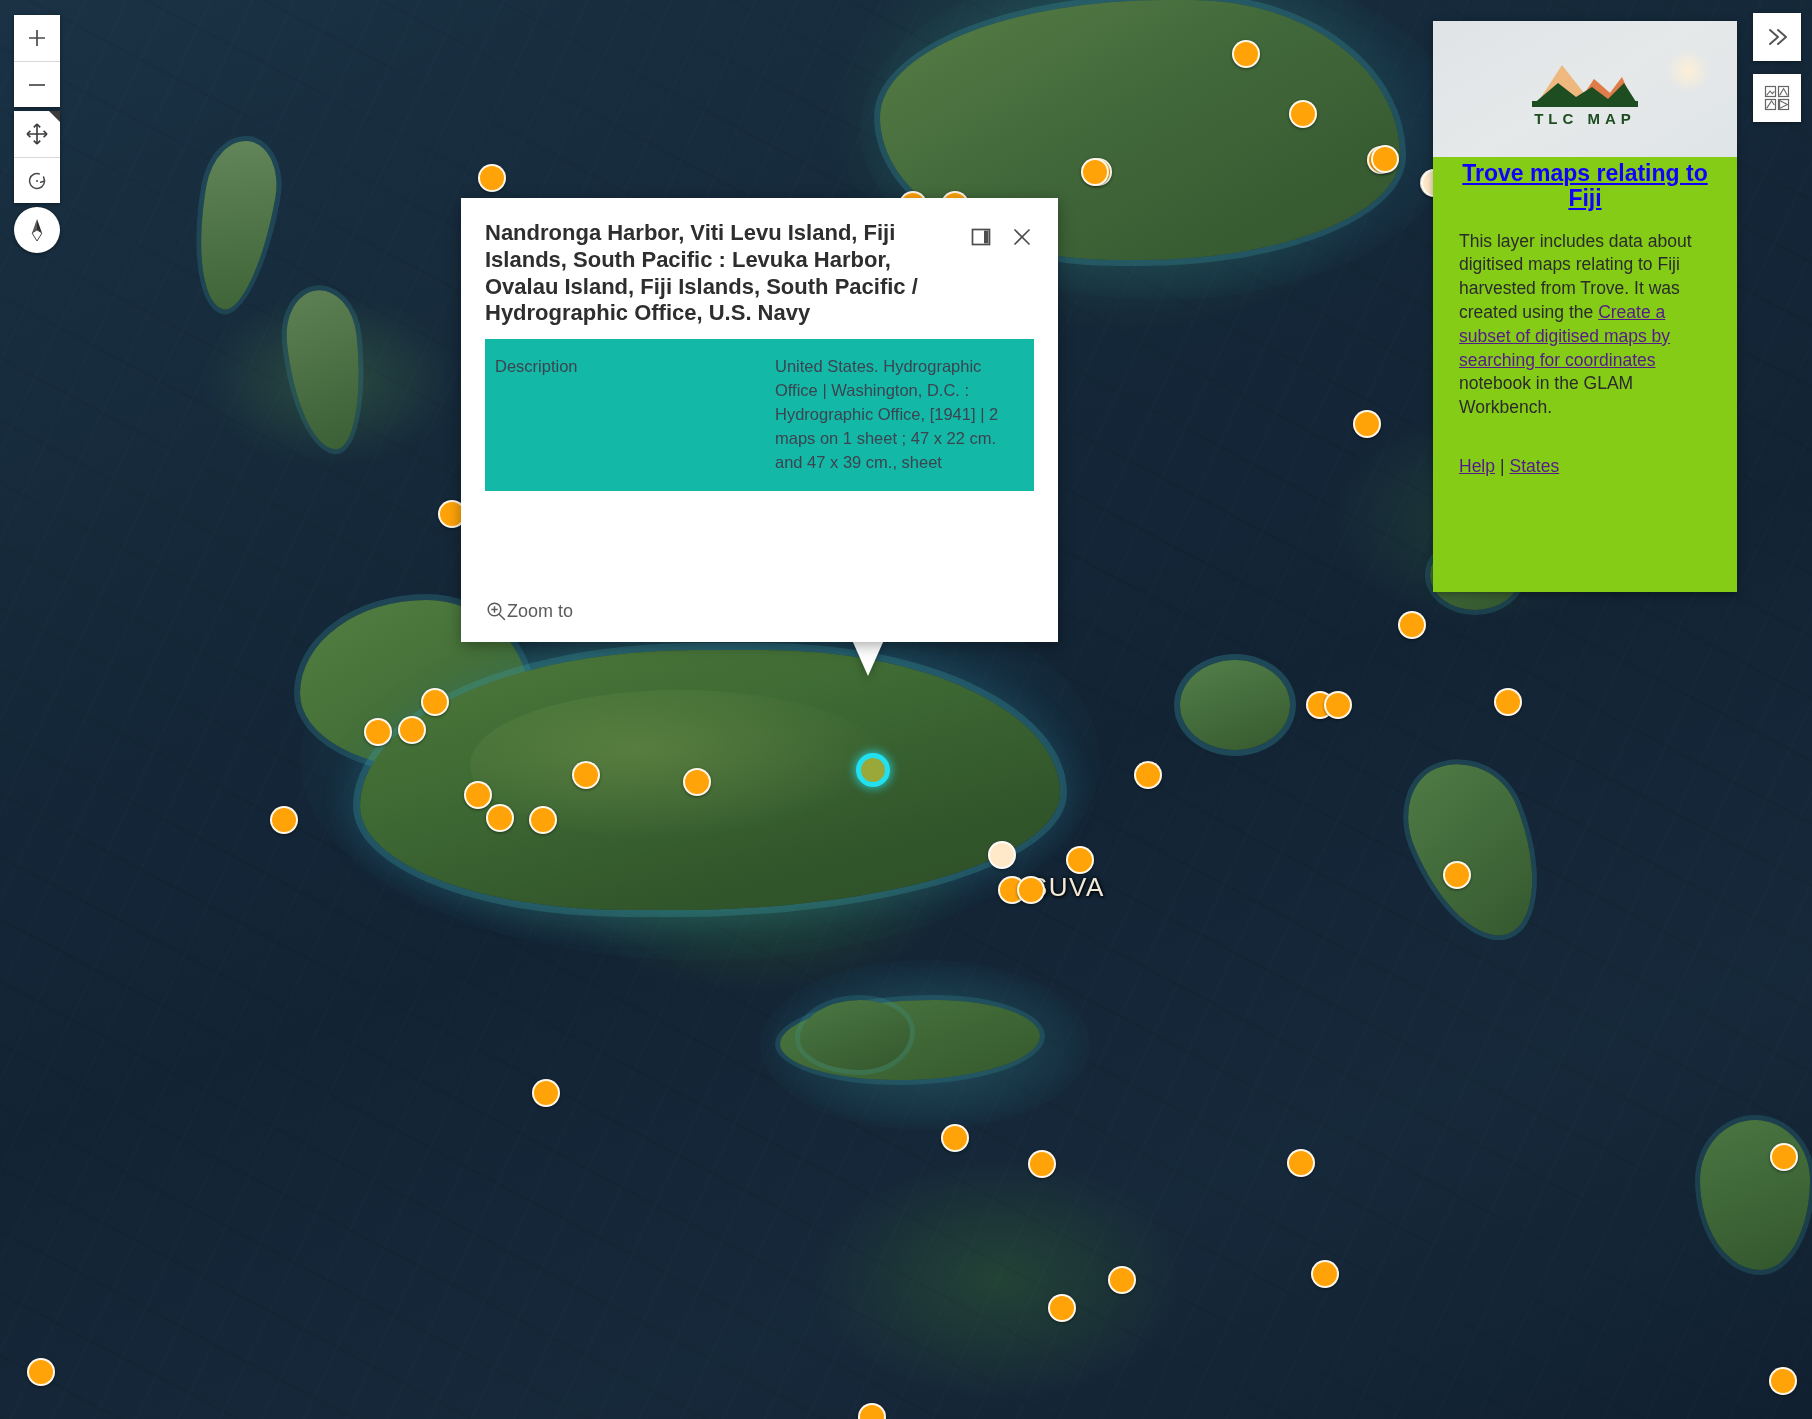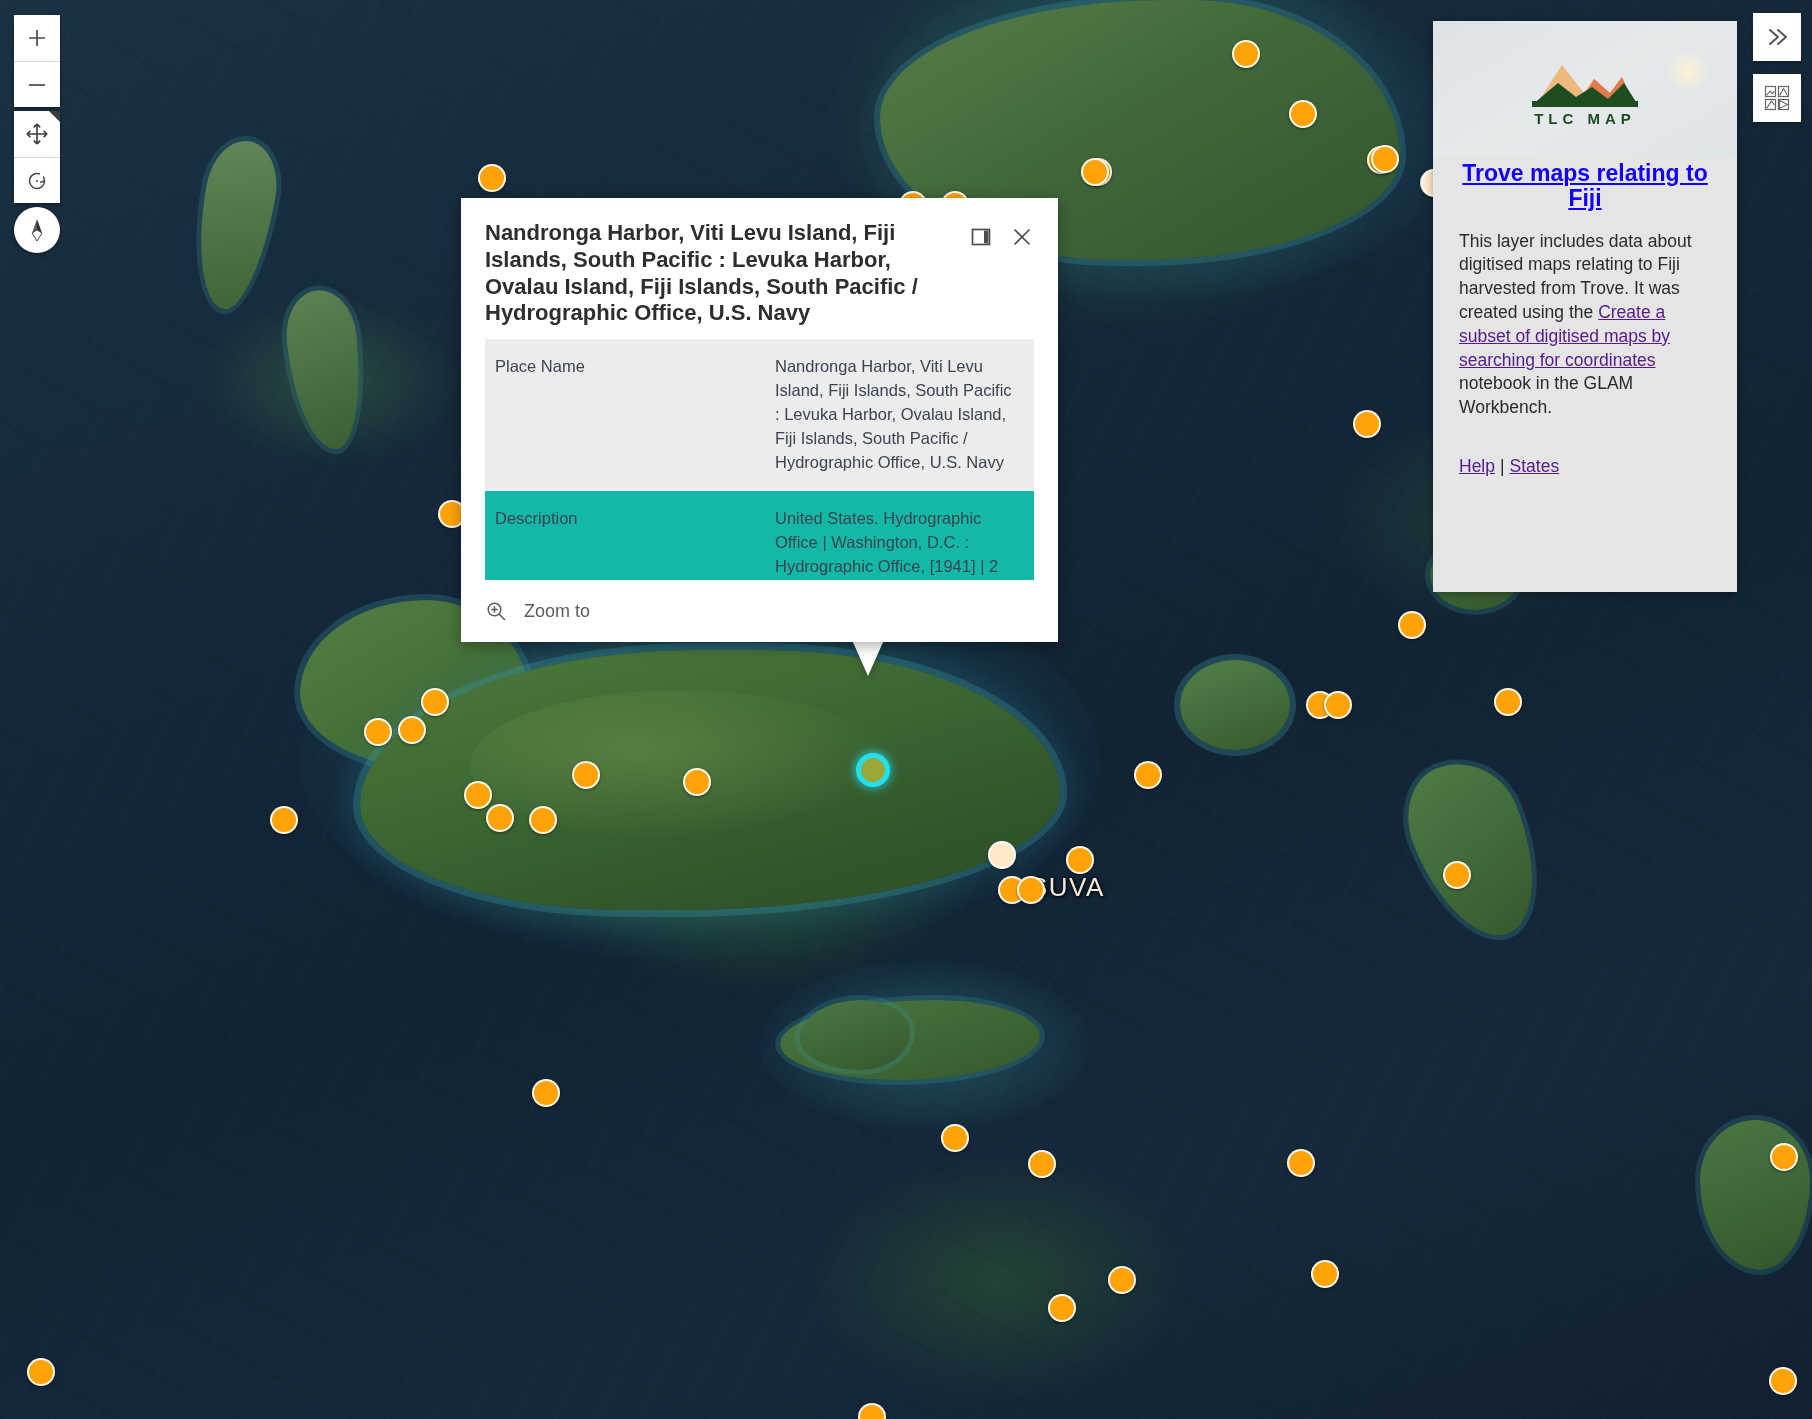--- a/index.html
+++ b/index.html
@@ -178,21 +178,21 @@
     color: #555;
   }
   #collapse-btn { top: 13px; }
   #basemap-btn  { top: 74px; }
 
   
   #side-panel {
     position: absolute;
     left: 1433px; top: 21px;
     width: 304px; height: 571px;
-    background: #e5e5e5;
+    background: #84cc16;
     box-shadow: 0 2px 8px rgba(0,0,0,.35);
     z-index: 65;
     overflow: hidden;
   }
   #panel-banner {
     position: relative;
     height: 136px;
     background:
       radial-gradient(circle 22px at 255px 50px, rgba(255,240,214,.95), rgba(255,240,214,0) 100%),
       linear-gradient(150deg, #dfe3e5 0%, #e6e9ea 50%, #dfe4e6 100%);
@@ -278,21 +278,21 @@
   table.kv td.k { width: 280px; color: #3b4450; }
   table.kv tr.odd td { background: #ececec; }
   table.kv tr.even td { background: #14b8a6; }
   #popup-footer {
     height: 62px;
     display: flex; align-items: center;
     padding: 0 24px;
     background: #fff;
   }
   #zoom-to-btn {
-    display: flex; align-items: center; gap: 17px;
+    display: flex; align-items: center; gap: 0;
     cursor: pointer;
     color: #5b5b5b;
     font-size: 18px;
   }
   #zoom-to-btn svg { display: block; }
 </style>
 </head>
 <body>
 
 <div id="map-root">
@@ -464,24 +464,20 @@
         <div class="popup-icon-btn">
           <svg width="22" height="22" viewBox="0 0 22 22" fill="none" stroke="#4d4d4d" stroke-width="1.7" stroke-linecap="round">
             <path d="M4 4 L18 18 M18 4 L4 18"></path>
           </svg>
         </div>
       </div>
     </div>
     <div id="popup-table-wrap">
       <table class="kv">
         <tbody id="kv-body">
-            <tr class="odd">
-              <td class="k">Place Name</td>
-              <td class="v">Nandronga Harbor, Viti Levu Island, Fiji Islands, South Pacific : Levuka Harbor, Ovalau Island, Fiji Islands, South Pacific / Hydrographic Office, U.S. Navy</td>
-            </tr>
             <tr class="even">
               <td class="k">Description</td>
               <td class="v">United States. Hydrographic Office | Washington, D.C. : Hydrographic Office, [1941] | 2 maps on 1 sheet ; 47 x 22 cm. and 47 x 39 cm., sheet</td>
             </tr>
           </tbody>
       </table>
     </div>
     <div id="popup-footer">
       <div id="zoom-to-btn">
         <svg width="22" height="22" viewBox="0 0 22 22" fill="none" stroke="#5b5b5b" stroke-width="1.5">

